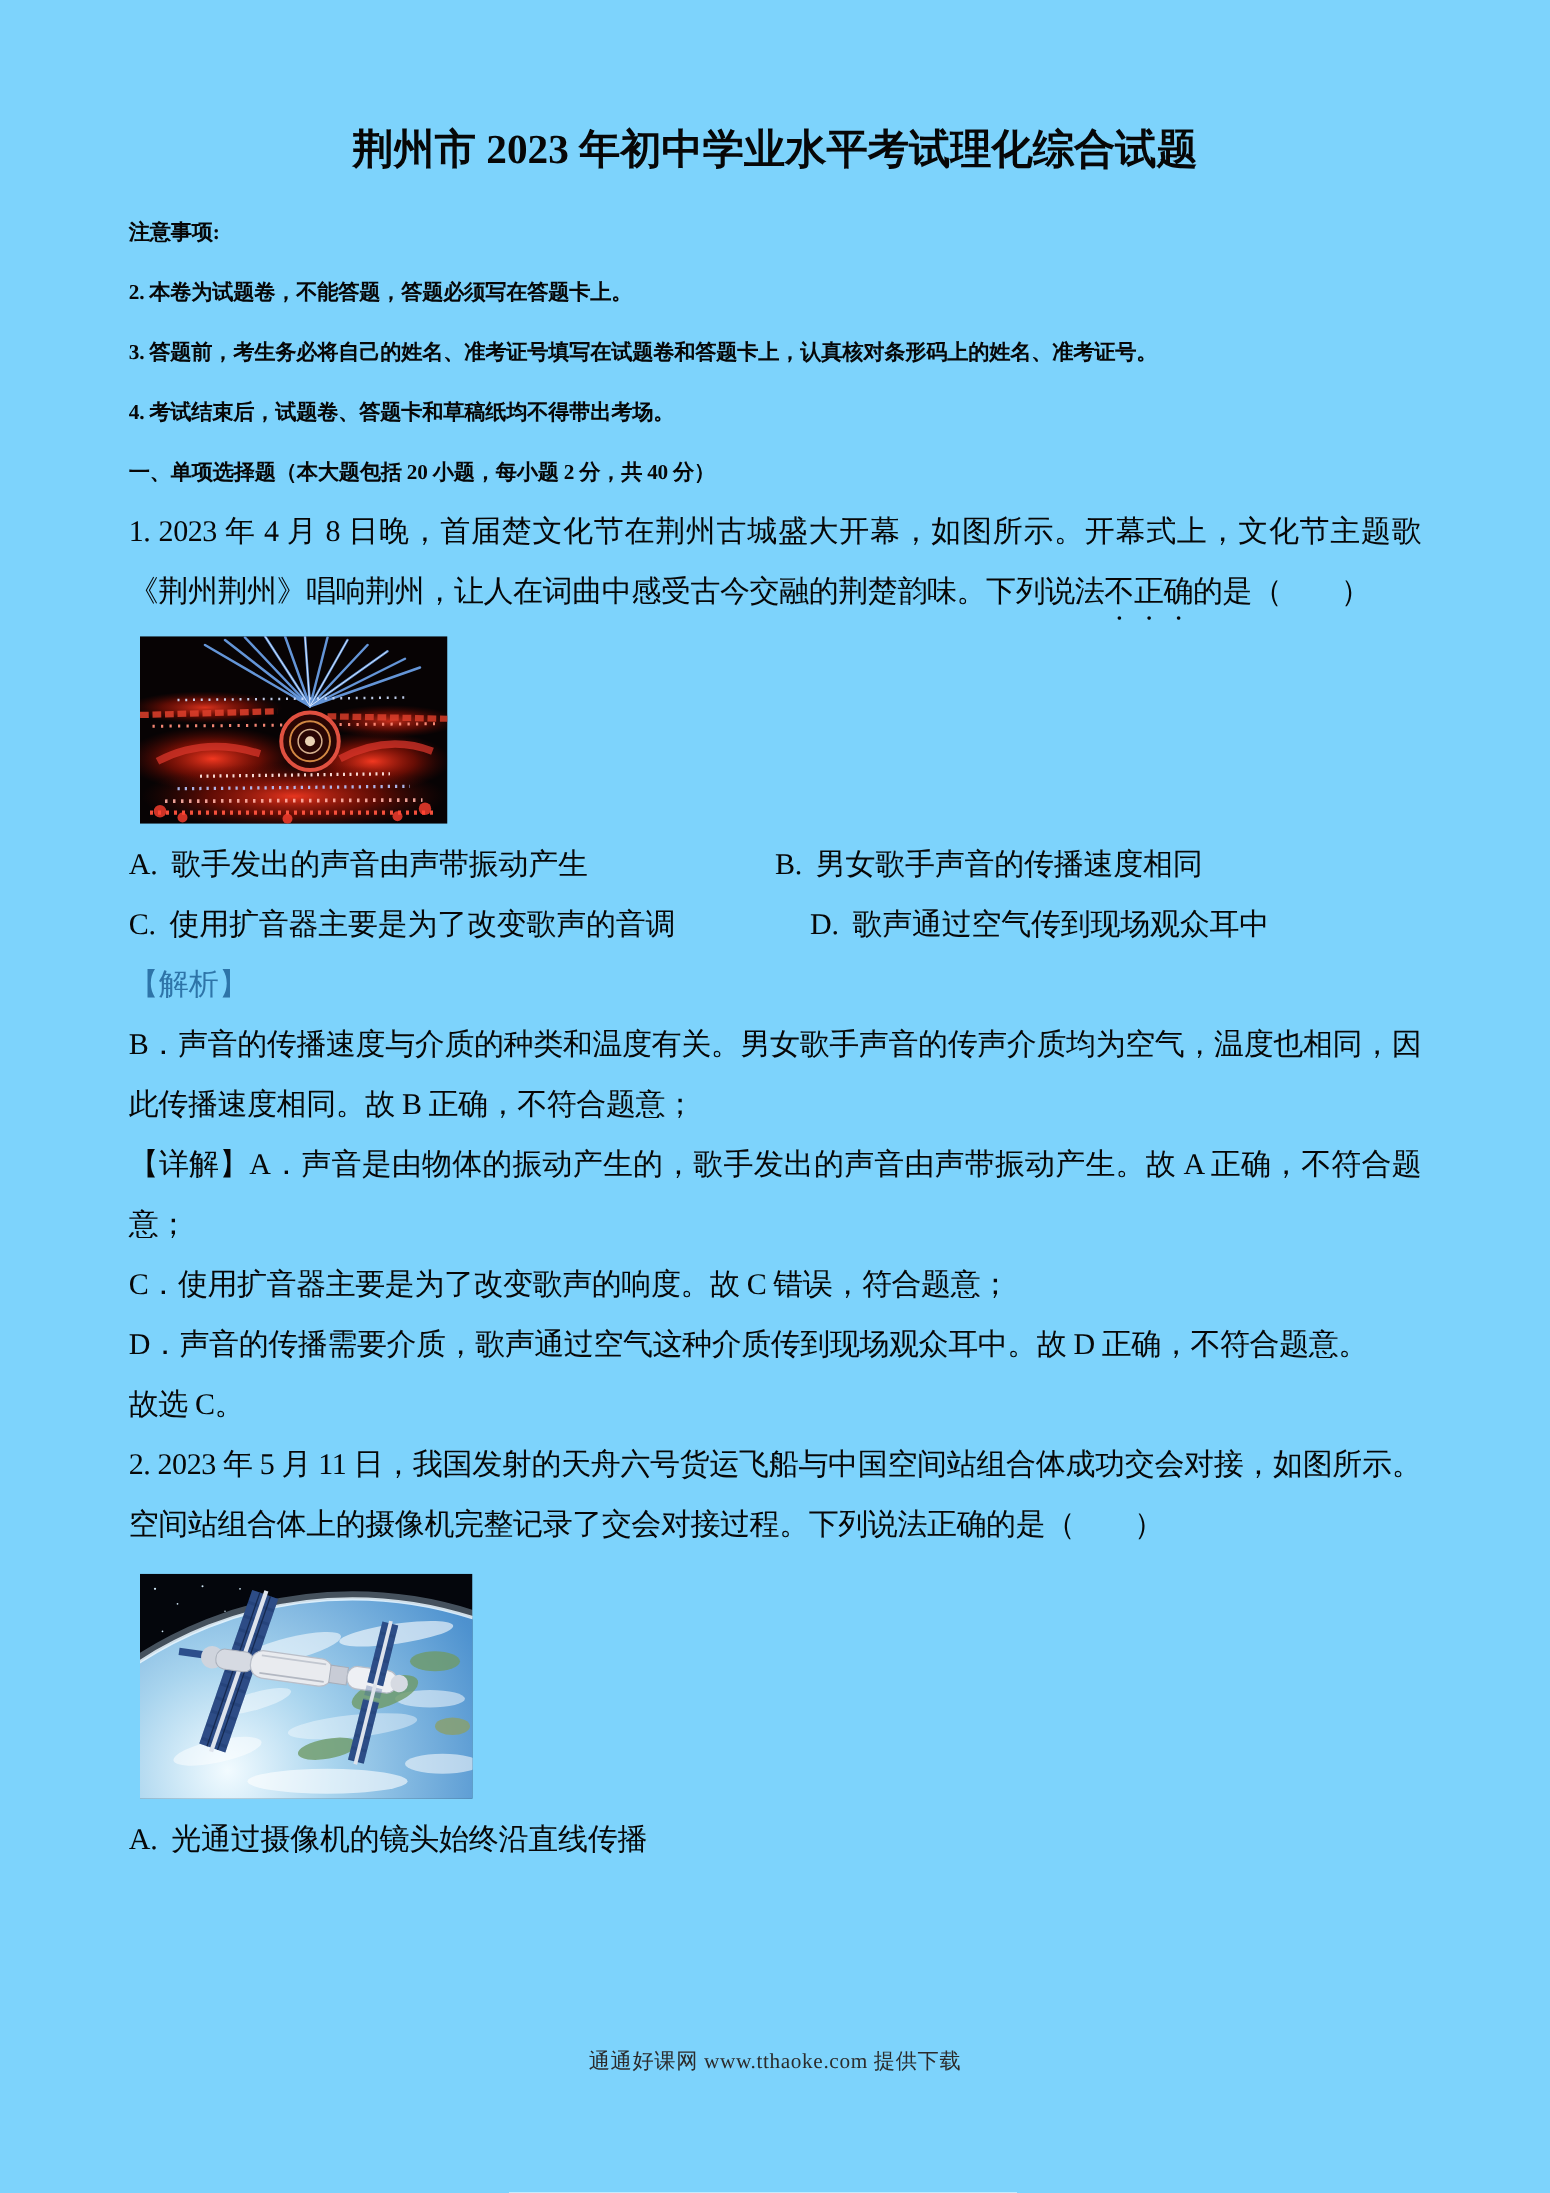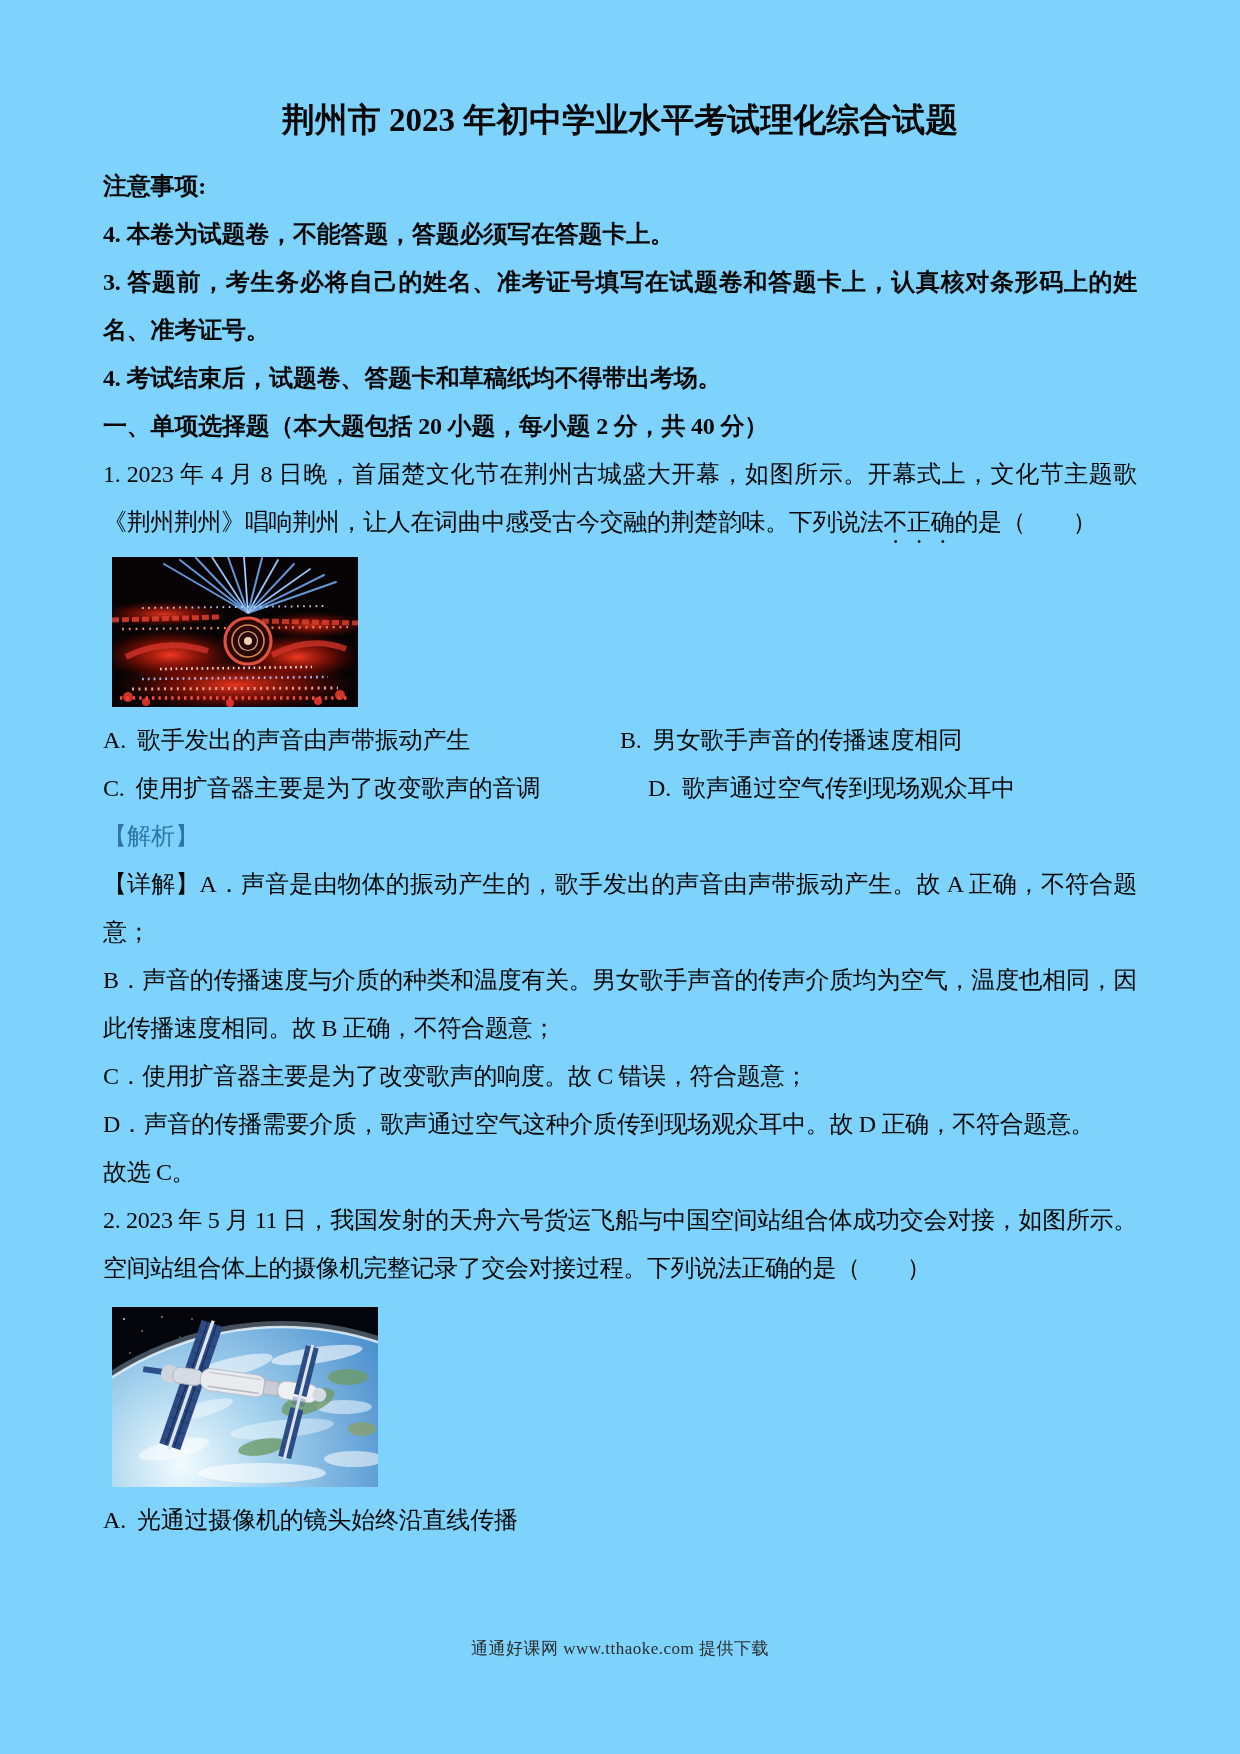--- a/index.html
+++ b/index.html
@@ -18,21 +18,21 @@
   h1.exam-title {
     margin: 100px 0 0 0;
     font-size: 33px;
     line-height: 40px;
     font-weight: 700;
     text-align: center;
     letter-spacing: 0;
   }
   p { margin: 0; }
   .bold-line {
-    font-size: 24px;
+    font-size: 17px;
     font-weight: 700;
     line-height: 48px;
     letter-spacing: -0.2px;
     text-align: justify;
   }
   .notice-heading { margin-top: 22px; }
   .body-line {
     font-size: 24px;
     line-height: 48px;
     letter-spacing: -0.35px;
@@ -72,21 +72,21 @@
 </style>
 </head>
 <body>
 
 <div class="page">
   <div class="content">
 
     <h1 class="exam-title">荆州市 2023 年初中学业水平考试理化综合试题</h1>
 
     <p class="bold-line notice-heading">注意事项:</p>
-    <p class="bold-line">4. 本卷为试题卷，不能答题，答题必须写在答题卡上。</p>
+    <p class="bold-line">2. 本卷为试题卷，不能答题，答题必须写在答题卡上。</p>
     <p class="bold-line">3. 答题前，考生务必将自己的姓名、准考证号填写在试题卷和答题卡上，认真核对条形码上的姓名、准考证号。</p>
     <p class="bold-line">4. 考试结束后，试题卷、答题卡和草稿纸均不得带出考场。</p>
 
     <p class="bold-line">一、单项选择题（本大题包括 20 小题，每小题 2 分，共 40 分）</p>
 
     <p class="body-line"><span>1. 2023 年 4 月 8 日晚，首届楚文化节在荆州古城盛大开幕，如图所示。开幕式上，文化节主题歌《荆州荆州》唱响荆州，让人在词曲中感受古今交融的荆楚韵味。下列说法</span><span class="emph">不正确</span><span>的是（　　）</span></p>
 
     <figure class="fig-concert">
       <svg viewBox="0 0 246 150" xmlns="http://www.w3.org/2000/svg">
         <defs>
@@ -172,22 +172,22 @@
         <span>使用扩音器主要是为了改变歌声的音调</span>
       </div>
       <div class="opt-cell">
         <span class="opt-label">D.</span>
         <span>歌声通过空气传到现场观众耳中</span>
       </div>
     </div>
 
     <p class="analysis-line"><span class="blue">【解析】</span></p>
 
+    <p class="body-line">B．声音的传播速度与介质的种类和温度有关。男女歌手声音的传声介质均为空气，温度也相同，因此传播速度相同。故 B 正确，不符合题意；</p>
     <p class="body-line">【详解】A．声音是由物体的振动产生的，歌手发出的声音由声带振动产生。故 A 正确，不符合题意；</p>
-    <p class="body-line">B．声音的传播速度与介质的种类和温度有关。男女歌手声音的传声介质均为空气，温度也相同，因此传播速度相同。故 B 正确，不符合题意；</p>
     <p class="body-line">C．使用扩音器主要是为了改变歌声的响度。故 C 错误，符合题意；</p>
     <p class="body-line">D．声音的传播需要介质，歌声通过空气这种介质传到现场观众耳中。故 D 正确，不符合题意。</p>
     <p class="body-line">故选 C。</p>
 
     <p class="body-line">2. 2023 年 5 月 11 日，我国发射的天舟六号货运飞船与中国空间站组合体成功交会对接，如图所示。空间站组合体上的摄像机完整记录了交会对接过程。下列说法正确的是（　　）</p>
 
     <figure class="fig-space">
       <svg viewBox="0 0 266 180" xmlns="http://www.w3.org/2000/svg">
         <defs>
           <radialGradient id="gEarth" cx="34%" cy="22%" r="85%">

